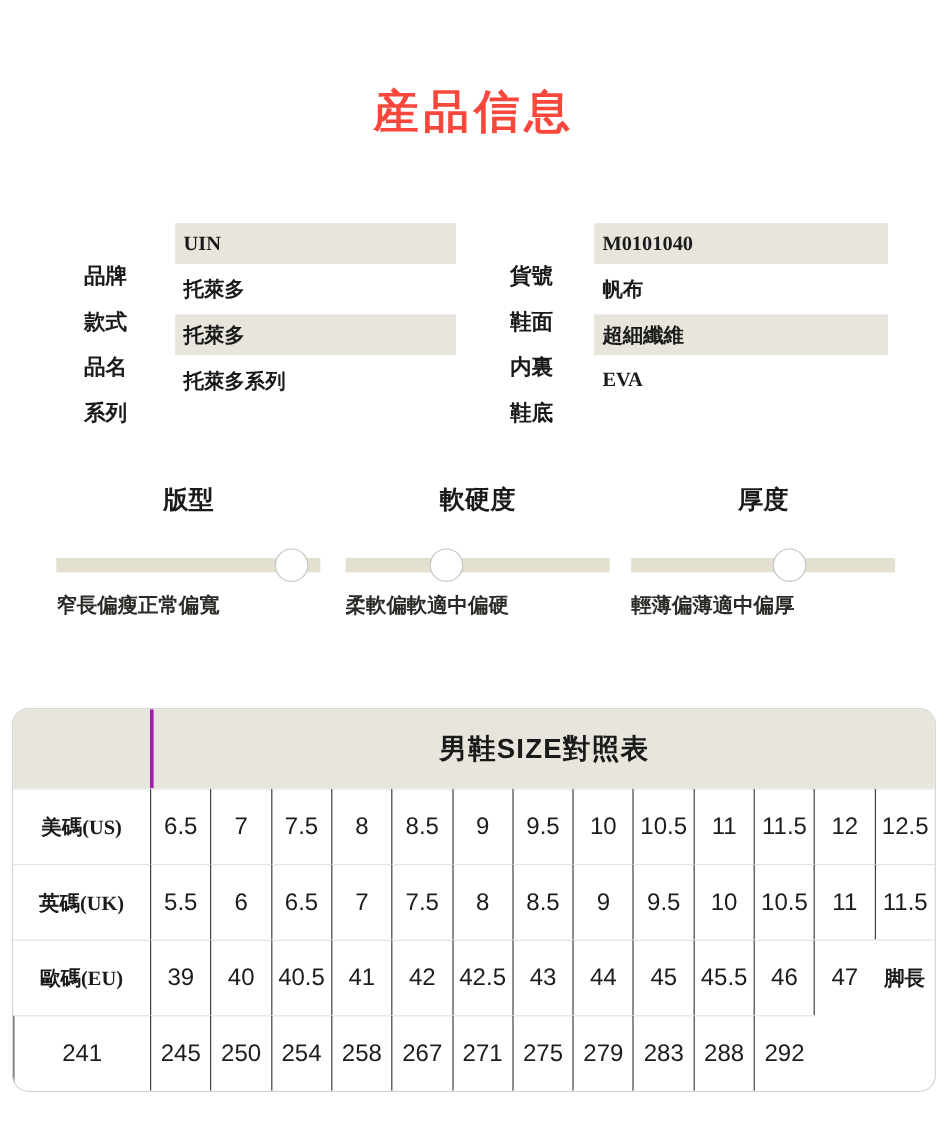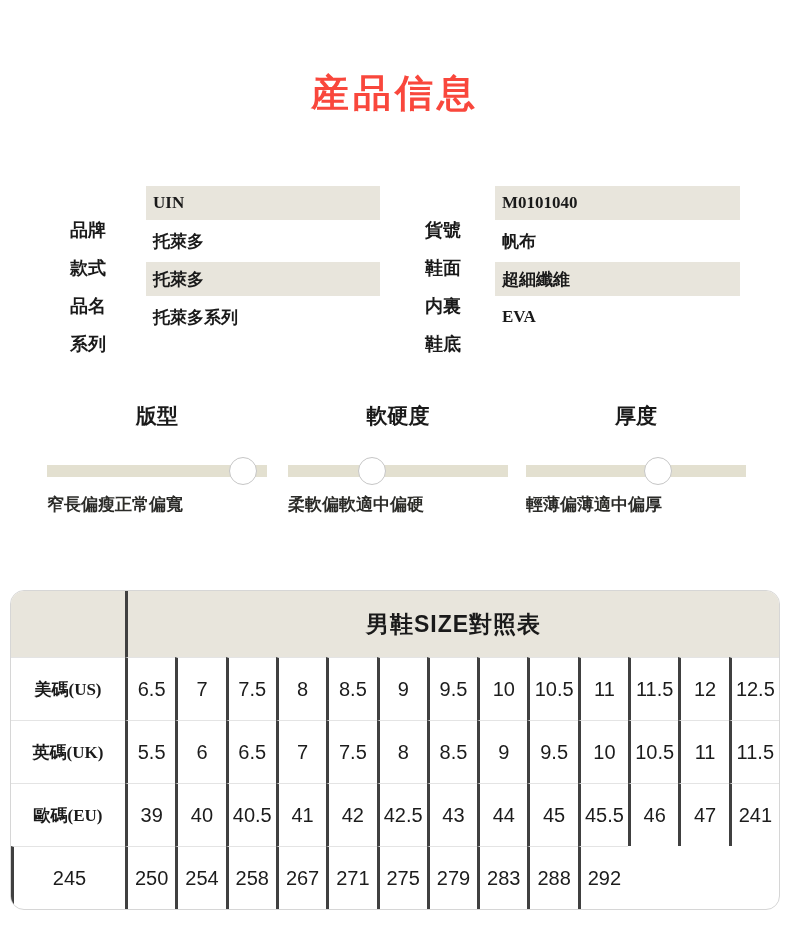--- a/index.html
+++ b/index.html
@@ -65,29 +65,29 @@
   .size-table{
     position:absolute;top:590px;left:10px;width:770px;height:320px;
     box-sizing:border-box;border:1px solid #d6d6d6;border-radius:14px;
     overflow:hidden;background:#ffffff;
     display:grid;
     grid-template-columns:114px repeat(13,1fr);
     grid-template-rows:66px repeat(4,63px);
   }
   .st-cell{
     display:flex;align-items:center;justify-content:center;
-    border-top:1px solid #e4e4e4;border-left:3px solid #404040;
+    border-top:1px solid #e4e4e4;border-left:1px solid #404040;
     box-sizing:border-box;
   }
   .st-corner{
     grid-column:1;background:#e8e5dc;border:none;
   }
   .st-header{
     grid-column:2 / 15;background:#e8e5dc;border:none;
-    border-left:3px solid #404040;
+    border-left:3px solid #a21caf;
     font-size:23px;font-weight:bold;letter-spacing:1px;
   }
   .st-rowlabel{
     border-left:none;font-size:17px;font-weight:bold;
     font-family:"Liberation Serif","DejaVu Serif",serif;
   }
   .st-num{font-size:20px;font-weight:500;color:#1c1c1c;}
 </style>
 </head>
 <body>
@@ -212,20 +212,21 @@
       <div class="st-cell st-num">40.5</div>
       <div class="st-cell st-num">41</div>
       <div class="st-cell st-num">42</div>
       <div class="st-cell st-num">42.5</div>
       <div class="st-cell st-num">43</div>
       <div class="st-cell st-num">44</div>
       <div class="st-cell st-num">45</div>
       <div class="st-cell st-num">45.5</div>
       <div class="st-cell st-num">46</div>
       <div class="st-cell st-num">47</div>
+      <div class="st-cell st-rowlabel">脚長</div>
       <div class="st-cell st-num">241</div>
       <div class="st-cell st-num">245</div>
       <div class="st-cell st-num">250</div>
       <div class="st-cell st-num">254</div>
       <div class="st-cell st-num">258</div>
       <div class="st-cell st-num">267</div>
       <div class="st-cell st-num">271</div>
       <div class="st-cell st-num">275</div>
       <div class="st-cell st-num">279</div>
       <div class="st-cell st-num">283</div>

